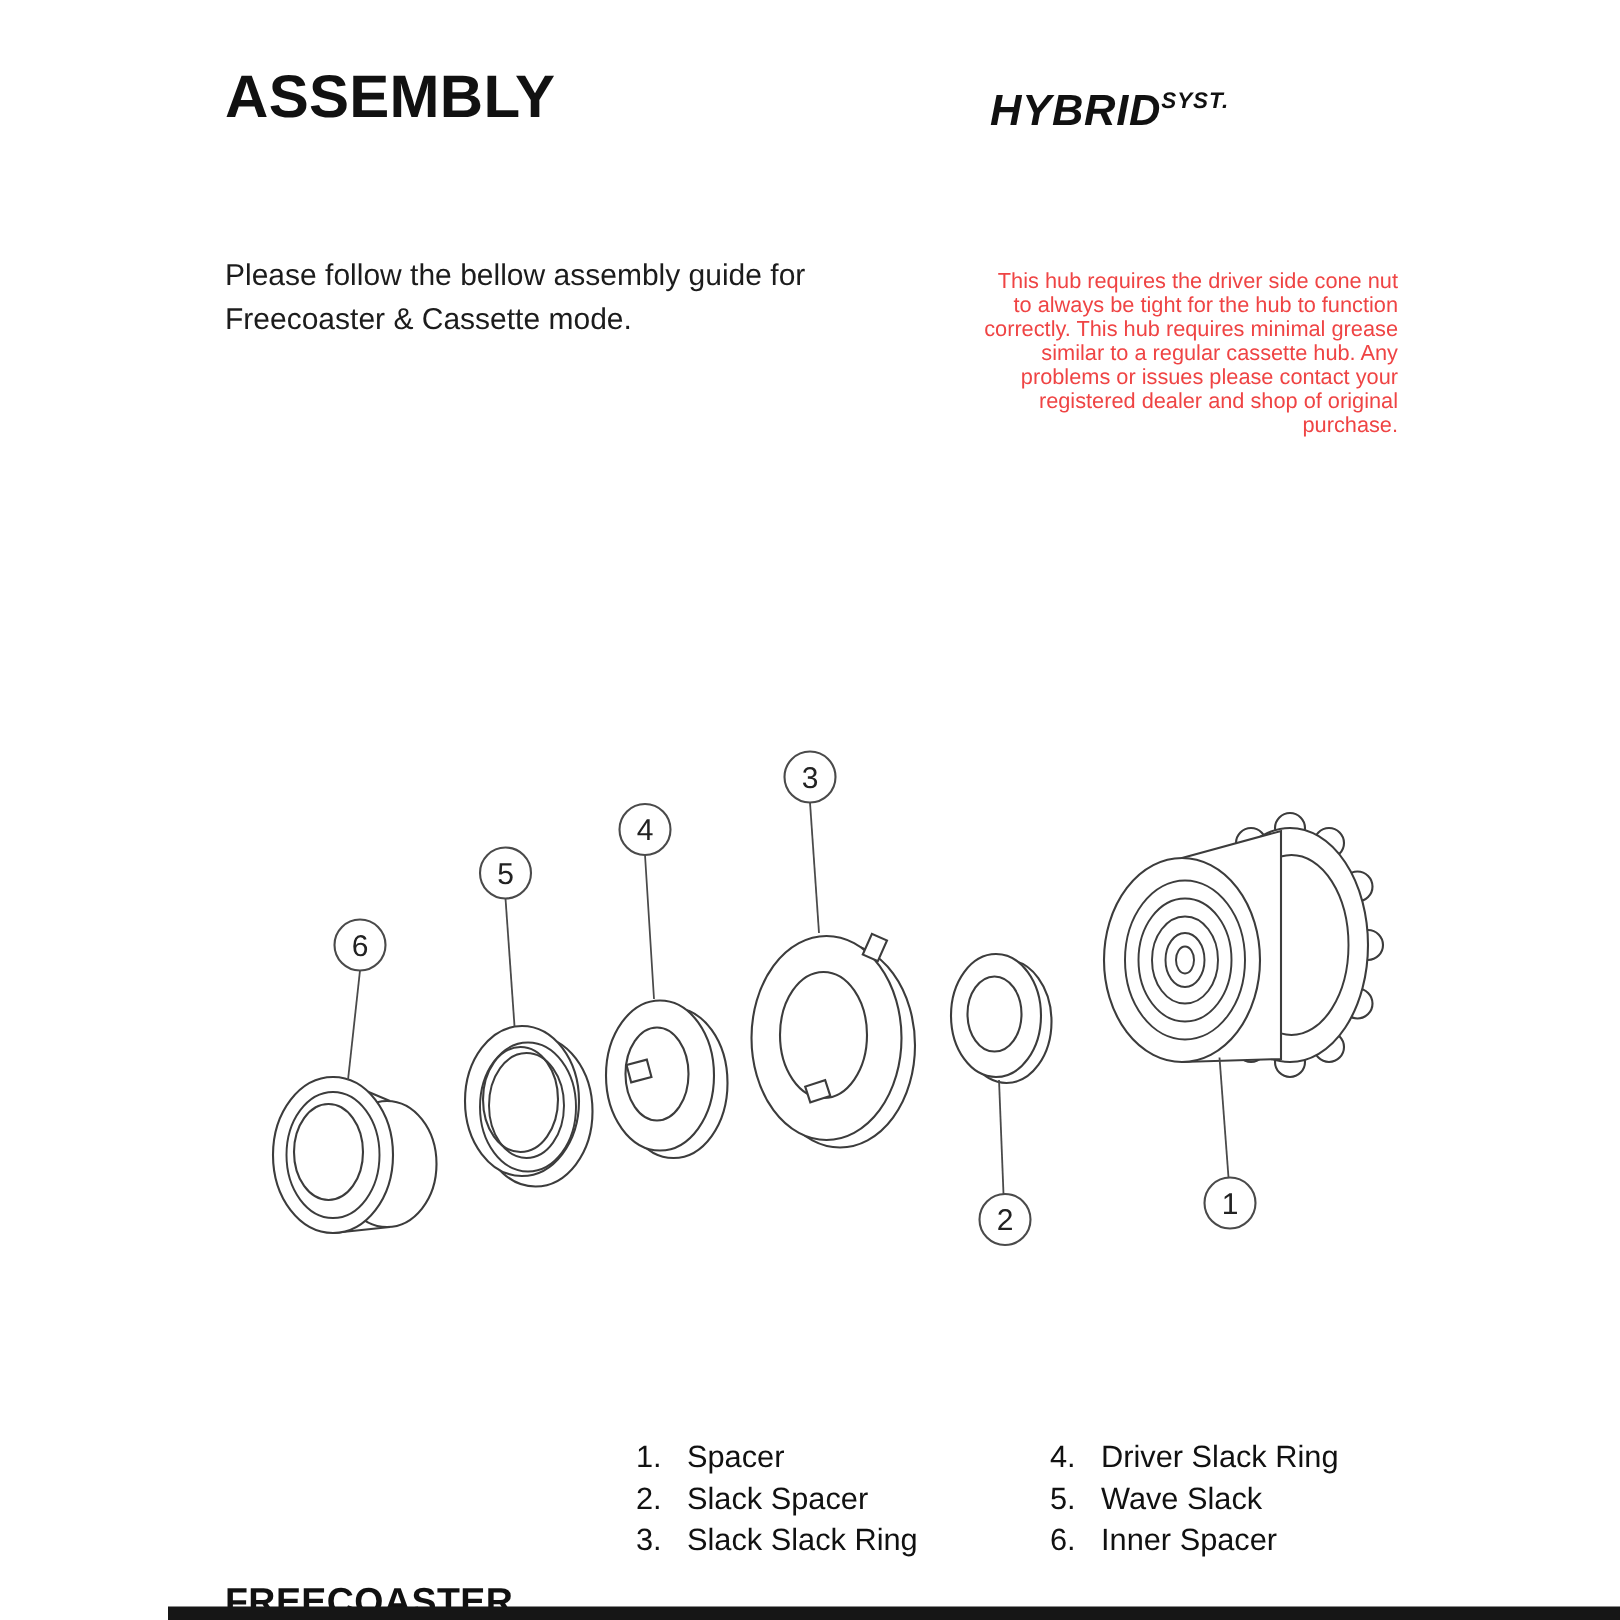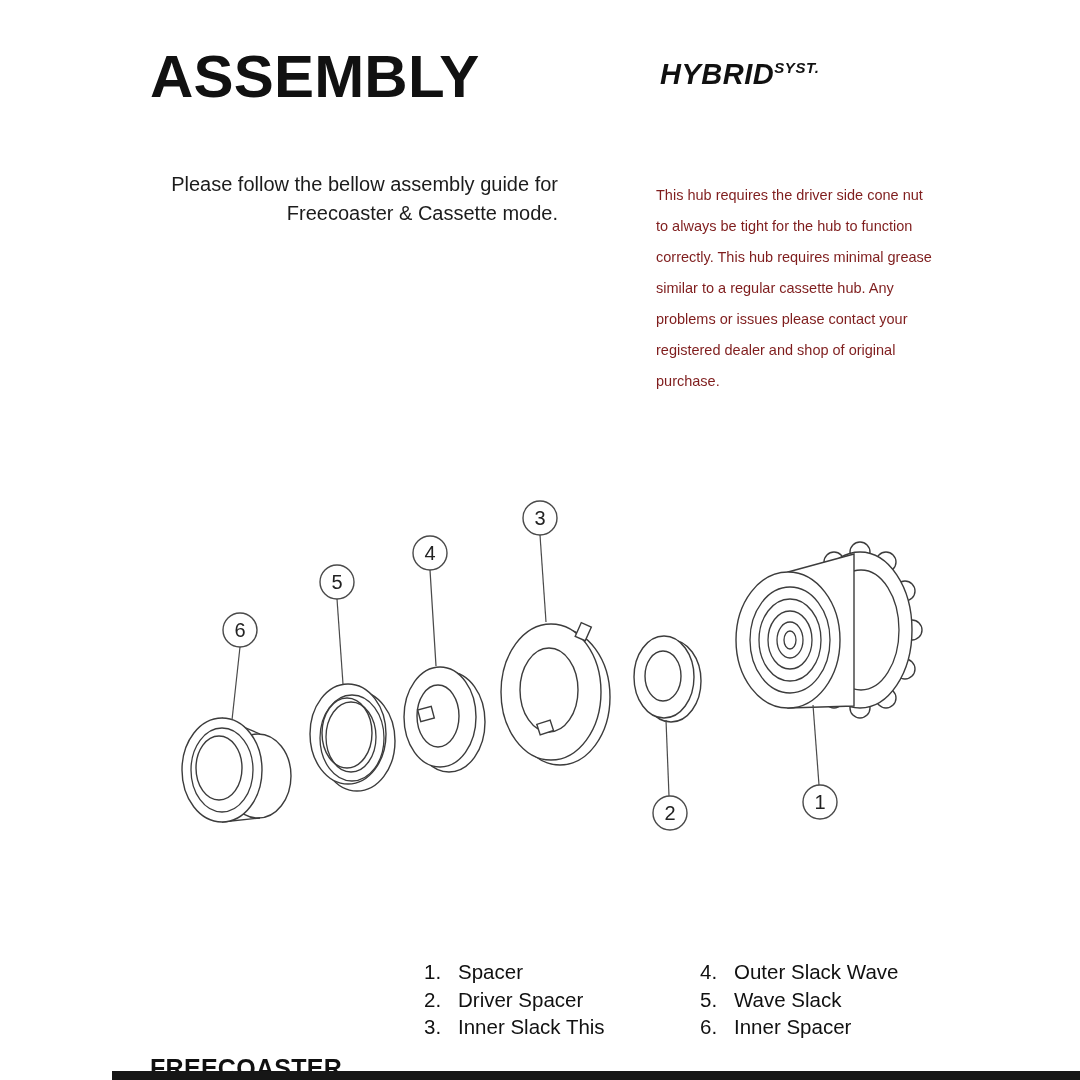--- a/index.html
+++ b/index.html
@@ -1,33 +1,33 @@
 <!DOCTYPE html>
 <html><head>
 <meta charset="utf-8">
 <style>
   * { margin:0; padding:0; box-sizing:border-box; }
   html,body { width:1080px; height:1080px; }
   body { background:#ffffff; font-family:"Liberation Sans", sans-serif; color:#1a1a1a; }
   .page { position:relative; width:1080px; height:1080px; background:#fff; overflow:hidden; }
 
-  .title { position:absolute; left:150px; top:42px; font-size:60px; font-weight:700;
+  .title { position:absolute; left:150px; top:42px; font-size:40px; font-weight:700;
            line-height:1.18; letter-spacing:0.2px; color:#111; }
 
   .brand { position:absolute; left:660px; top:58px; font-size:29px; font-weight:700;
            font-style:italic; letter-spacing:0.5px; color:#111; white-space:nowrap; }
   .brand .suffix { font-size:15px; font-weight:700; 
                    position:relative; top:-11px; letter-spacing:0.6px; }
 
   .intro { position:absolute; left:150px; top:170px; width:408px; font-size:20px;
-           line-height:28.5px; color:#1c1c1c;text-align:right; }
+           line-height:28.5px; color:#1c1c1c; }
   .intro p { margin:0; }
 
   .note { position:absolute; left:656px; top:180px; width:276px; font-size:14.5px;
-          line-height:31px; color:#7f1d1d; }
+          line-height:16px; color:#ef4444;text-align:right; }
 
   .diagram { position:absolute; left:0; top:470px; width:1080px; height:420px; }
 
   .d-fill { fill:#ffffff; stroke:#3c3c3c; stroke-width:1.4; }
   .d-line { fill:none; stroke:#3c3c3c; stroke-width:1.3; }
   .leader { stroke:#4a4a4a; stroke-width:1.2; }
   .callout-circle { fill:#ffffff; stroke:#4a4a4a; stroke-width:1.4; }
   .callout-num { font-family:"Liberation Sans", sans-serif; font-size:20px; fill:#222;
                  text-anchor:middle; }
 
@@ -159,32 +159,32 @@
     </g>
   </svg>
 
   <div class="parts-col c1">
     <div class="part-row">
       <span class="part-num">1.</span>
       <span class="part-label">Spacer</span>
     </div>
     <div class="part-row">
       <span class="part-num">2.</span>
-      <span class="part-label">Driver Spacer</span>
+      <span class="part-label">Slack Spacer</span>
     </div>
     <div class="part-row">
       <span class="part-num">3.</span>
-      <span class="part-label">Inner Slack This</span>
+      <span class="part-label">Slack Slack Ring</span>
     </div>
   </div>
 
   <div class="parts-col c2">
     <div class="part-row">
       <span class="part-num">4.</span>
-      <span class="part-label">Outer Slack Wave</span>
+      <span class="part-label">Driver Slack Ring</span>
     </div>
     <div class="part-row">
       <span class="part-num">5.</span>
       <span class="part-label">Wave Slack</span>
     </div>
     <div class="part-row">
       <span class="part-num">6.</span>
       <span class="part-label">Inner Spacer</span>
     </div>
   </div>

